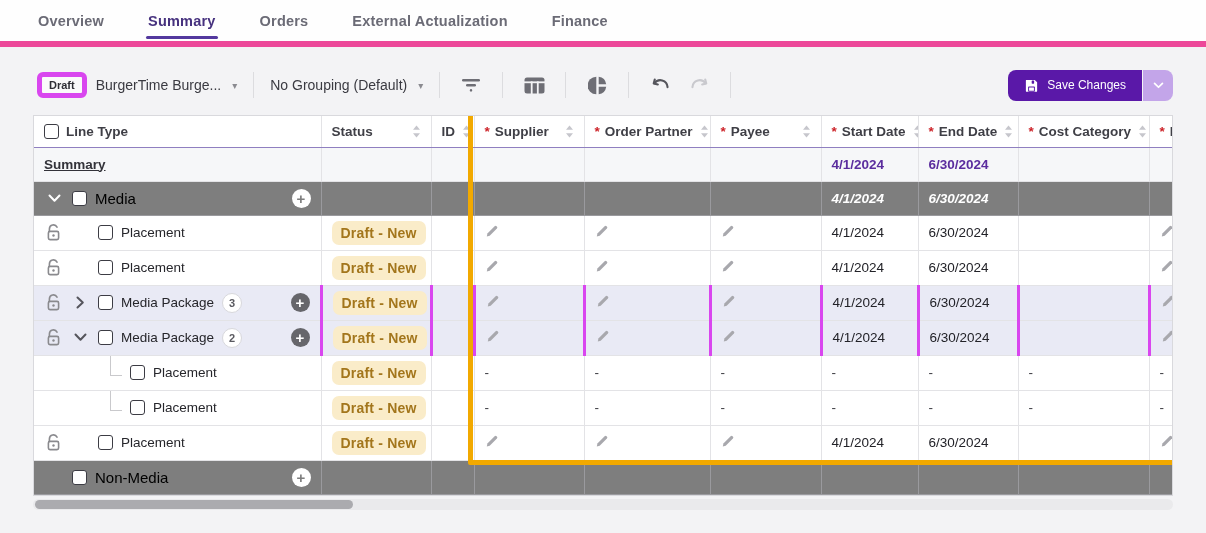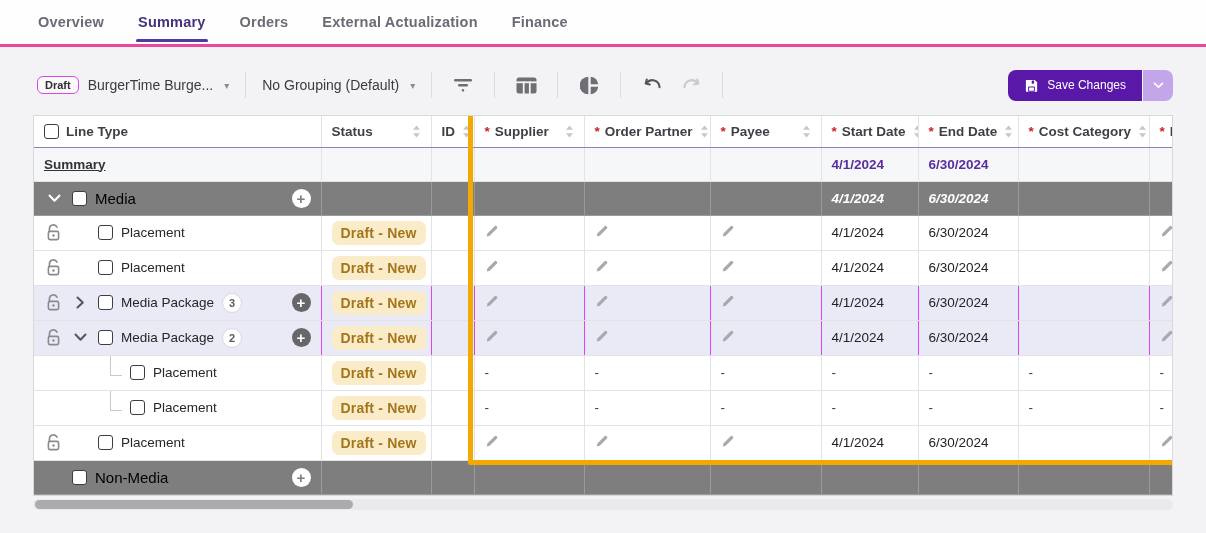--- a/index.html
+++ b/index.html
@@ -6,32 +6,32 @@
     --accent:#5a18a8; --accent-light:#c3a5e9; --highlight:#f2a900;
     --badge-bg:#faecc9; --badge-text:#a3761c; --grouprow:#7e7e7e;
     --lavender:#e9eaf5; --sumdate:#5b2d9e; --grid:#e3e3e6;
   }
   *{box-sizing:border-box;margin:0;padding:0;}
   html,body{width:1206px;height:533px;overflow:hidden;}
   body{font-family:"Liberation Sans","DejaVu Sans",sans-serif;background:#f3f3f5;color:#26262b;}
   .screen{position:relative;width:1206px;height:533px;}
 
   
-  .tabbar{height:47px;background:#fefefe;border-bottom:3px solid #ec4899;display:flex;align-items:stretch;padding-left:38px;gap:34px;}
+  .tabbar{height:47px;background:#fefefe;border-bottom:6px solid #ec4899;display:flex;align-items:stretch;padding-left:38px;gap:44px;}
   .tab{display:flex;align-items:center;font-size:14.5px;font-weight:600;color:#6b6b76;cursor:pointer;position:relative;letter-spacing:.2px;}
   .tab.active{color:#46317e;}
   .tab.active::after{content:"";position:absolute;left:-2px;right:-2px;bottom:2px;height:3px;border-radius:2px;background:#53389e;}
 
   
   .content{padding:20px 33px 0 33px;}
   .toolbar{height:36px;display:flex;align-items:center;margin-bottom:12px;font-size:14px;color:#3f3f46;}
   .tb-group{display:flex;align-items:center;gap:9px;padding:0 16px;}
   .tb-group:first-child{padding-left:4px;}
   .tb-sep{width:1px;height:26px;background:#dcdcdf;}
-  .pill{border:1px solid #d946ef;border-radius:6px;font-size:11px;font-weight:700;padding:2px 7px;color:#2f2f35;background:#fafafa;}
+  .pill{border:5px solid #d946ef;border-radius:6px;font-size:11px;font-weight:700;padding:2px 7px;color:#2f2f35;background:#fafafa;}
   .dd-label{font-weight:500;color:#3a3a41;}
   .caret{font-size:10px;color:#8a8a90;margin-left:2px;}
   .icon-btn{display:flex;align-items:center;justify-content:center;width:30px;height:30px;cursor:pointer;}
   .toolbar-right{margin-left:auto;display:flex;align-items:center;gap:14px;}
   .btn-outline{background:#fff;border:1px solid #d6d6da;border-radius:8px;padding:8px 18px;font-size:14px;font-weight:700;color:#2f2f35;cursor:pointer;font-family:inherit;}
   .btn-save{display:flex;align-items:center;gap:8px;background:var(--accent);color:#fff;border:none;border-radius:8px 0 0 8px;padding:8px 16px;font-size:12px;font-weight:400;cursor:pointer;font-family:inherit;}
   .btn-save-arrow{display:flex;align-items:center;justify-content:center;background:var(--accent-light);border:none;border-radius:0 8px 8px 0;width:30px;align-self:stretch;margin-left:1px;cursor:pointer;}
   .save-split{display:flex;align-items:stretch;}
 
   
@@ -44,21 +44,21 @@
   thead th{height:31px;background:#fff;font-size:13.5px;font-weight:700;color:#3f3f46;border-bottom:1px solid #8f7fc0;}
   .th-inner{display:flex;align-items:center;gap:7px;}
   .th-inner .sort{margin-left:auto;flex:none;}
   .req{color:#cc2127;font-weight:700;margin-right:-2px;}
   tbody td{height:35px;}
   tr.r-summary td{height:34px;background:#f6f7f9;}
   tr.r-summary .rowlabel{font-weight:700;color:#33333a;text-decoration:underline;}
   .sumdate{color:var(--sumdate);font-weight:600;}
   tr.r-group td{height:34px;background:var(--grouprow);border-right:1px solid #9a9a9e;border-bottom:1px solid #9a9a9e;}
   tr.r-group .gdate{color:#fff;font-weight:700;font-style:italic;}
-  tr.r-lav td{background:var(--lavender);border-right:1px solid #d946ef;margin-top:23px;}
+  tr.r-lav td{background:var(--lavender);border-right:3px solid #d946ef;margin-top:23px;}
   .lt{display:flex;align-items:center;gap:8px;height:100%;}
   .rowlabel{color:#26262b;}
   .glabel{color:#000000;font-weight:400;font-size:15px;}
   .cb{flex:none;width:15px;height:15px;border:1.8px solid #3c3c44;border-radius:3px;background:#fff;cursor:pointer;}
   .plus{flex:none;width:19px;height:19px;border-radius:50%;display:flex;align-items:center;justify-content:center;font-size:15px;font-weight:700;line-height:1;cursor:pointer;margin-left:auto;}
   .plus-light{background:#fff;color:var(--grouprow);}
   .plus-dark{background:#66666b;color:#fff;}
   .count{flex:none;width:20px;height:20px;border-radius:50%;background:#fff;border:1px solid #d8d8dc;color:#5a5a60;font-size:11px;font-weight:600;display:flex;align-items:center;justify-content:center;}
   .slot{flex:none;width:18px;display:flex;justify-content:center;}
   .slot-chev{flex:none;width:20px;display:flex;justify-content:center;}

